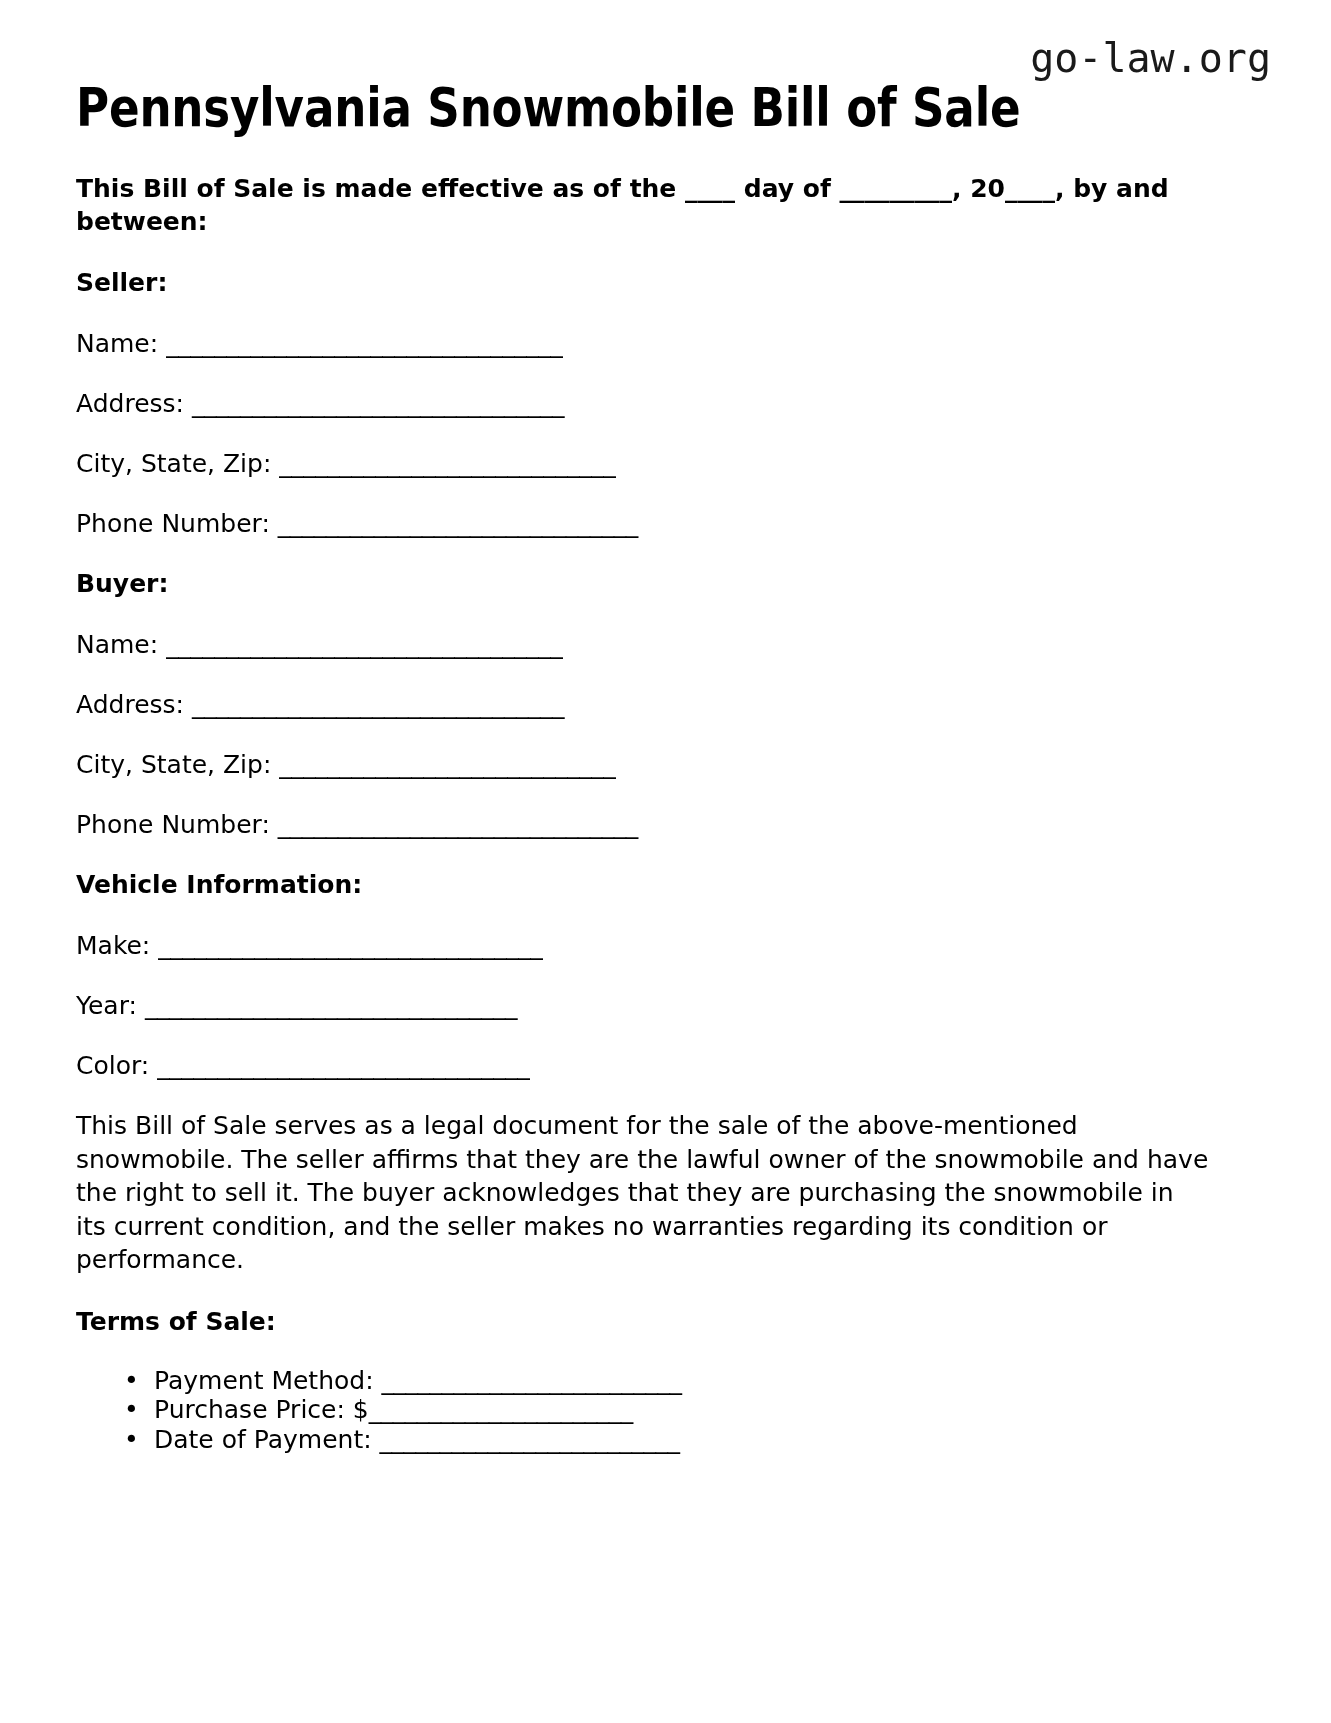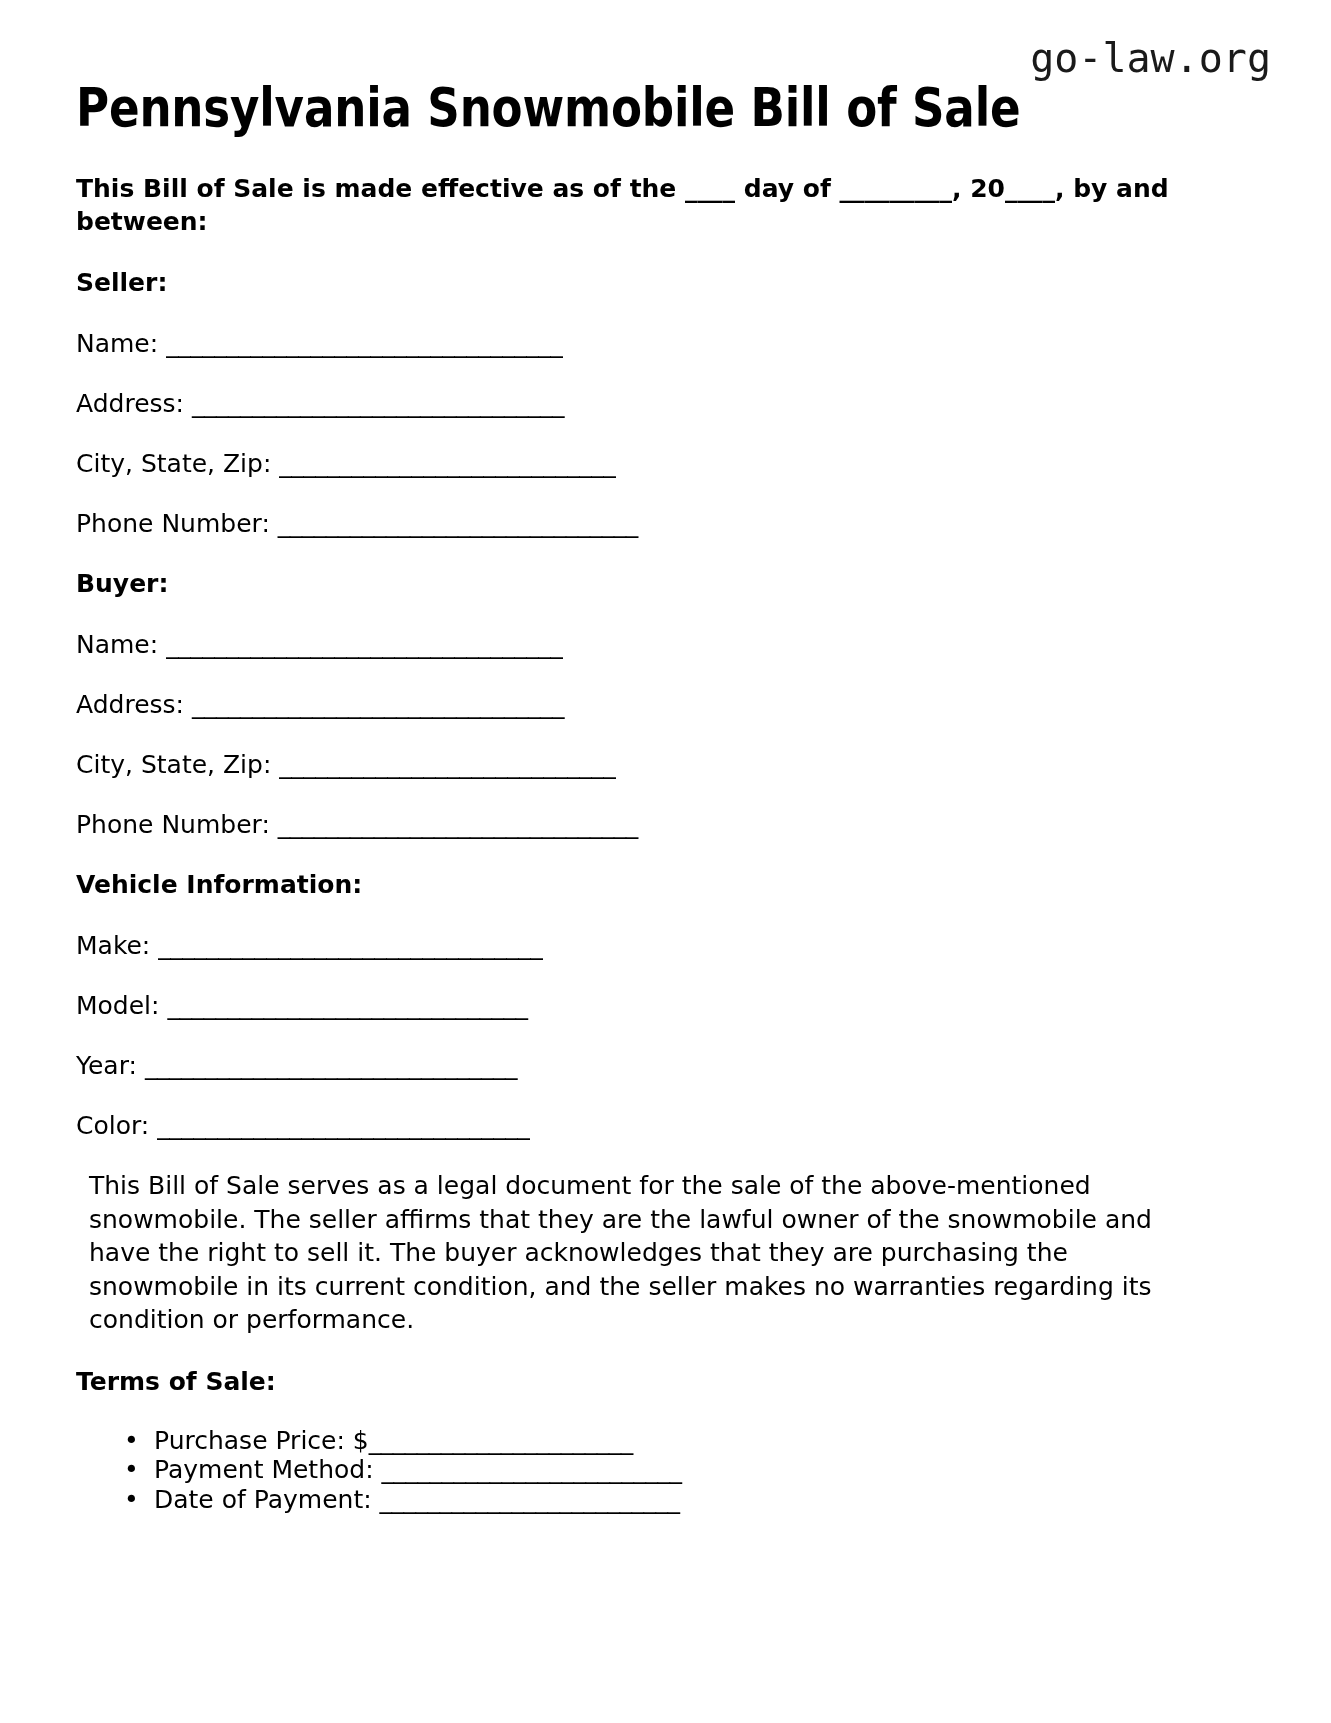--- a/index.html
+++ b/index.html
@@ -68,21 +68,21 @@
     line-height: 1.32;
     margin: 0 0 27px 0;
     white-space: nowrap;
   }
   .fill {
     letter-spacing: -0.5px;
   }
   p.para {
     font-size: 25px;
     line-height: 1.34;
-    margin: 0 0 28px 13px;
+    margin: 0 0 28px 0;
   }
   ul.terms {
     margin: 0 0 28px 0;
     padding-left: 78px;
     list-style: none;
   }
   ul.terms li {
     font-size: 25px;
     line-height: 1.18;
     margin: 0;
@@ -132,32 +132,31 @@
     <p class="field-line"><span>Address:</span> <span class="fill">_______________________________</span></p>
 
     <p class="field-line"><span>City, State, Zip:</span> <span class="fill">____________________________</span></p>
 
     <p class="field-line"><span>Phone Number:</span> <span class="fill">______________________________</span></p>
 
     <p class="section-head">Vehicle Information:</p>
 
     <p class="field-line"><span>Make:</span> <span class="fill">________________________________</span></p>
 
-    <p class="field-line"><span>Model:</span> <span class="fill">______________________________</span></p>
 
     <p class="field-line"><span>Year:</span> <span class="fill">_______________________________</span></p>
 
 
     <p class="field-line"><span>Color:</span> <span class="fill">_______________________________</span></p>
 
     <p class="para">This Bill of Sale serves as a legal document for the sale of the above-mentioned snowmobile. The seller affirms that they are the lawful owner of the snowmobile and have the right to sell it. The buyer acknowledges that they are purchasing the snowmobile in its current condition, and the seller makes no warranties regarding its condition or performance.</p>
 
     <p class="section-head">Terms of Sale:</p>
 
     <ul class="terms">
+      <li><span>Payment Method: </span><span class="fill">_________________________</span></li>
       <li><span>Purchase Price: $</span><span class="fill">______________________</span></li>
-      <li><span>Payment Method: </span><span class="fill">_________________________</span></li>
       <li><span>Date of Payment: </span><span class="fill">_________________________</span></li>
     </ul>
 
 
   </div>
 </div>
 
 </body></html>

